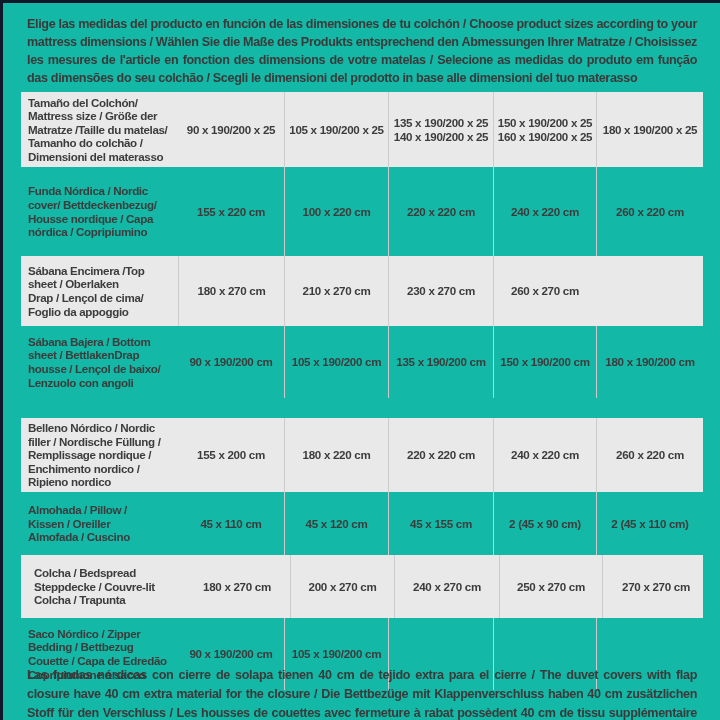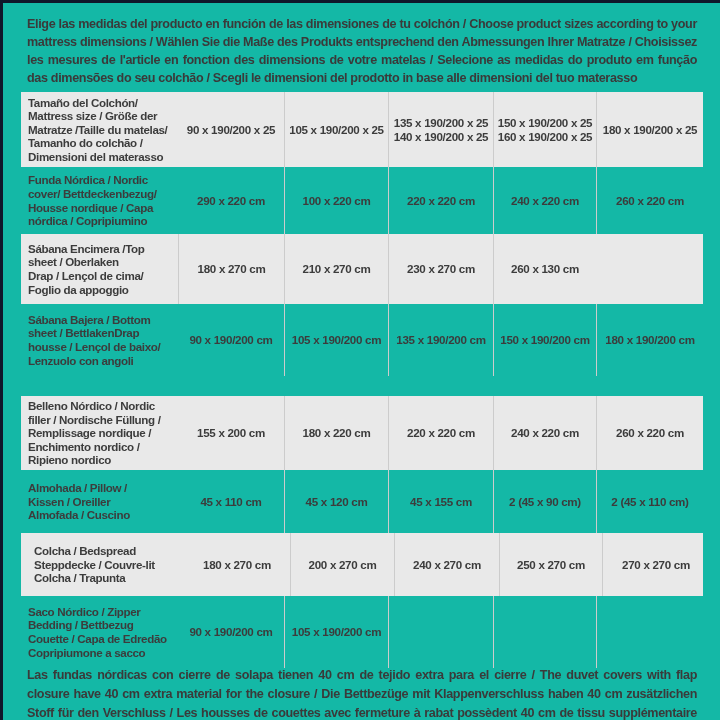--- a/index.html
+++ b/index.html
@@ -48,21 +48,21 @@
     justify-content: center;
     font-size: 11.6px;
     font-weight: bold;
     letter-spacing: -0.3px;
     line-height: 14px;
     white-space: pre-line;
     text-align: center;
   }
   .t-row .size-cell.sep { border-left: 1px solid #cccccc; }
   .r1 { height: 75px; }
-  .r2 { height: 67px; }
+  .r2 { height: 89px; }
   .r3 { height: 70px; }
   .r4 { height: 72px; }
   .r5 { height: 74px; margin-top: 20px; }
   .r6 { height: 63px; }
   .r7 { height: 63px; padding-left: 6px; }
   .r8 { height: 72px; }
   .footnote {
     position: absolute;
     left: 24px; right: 24px; top: 650px;
     font-size: 12.6px;
@@ -95,36 +95,36 @@
       <div class="size-cell sep">150 x 190/200 x 25
 160 x 190/200 x 25</div>
       <div class="size-cell sep">180 x 190/200 x 25</div>
     </div>
 
     <div class="t-row r2">
       <div class="label-cell">Funda Nórdica /  Nordic
 cover/ Bettdeckenbezug/
 Housse nordique  / Capa
 nórdica / Copripiumino</div>
-      <div class="size-cell">290 x 220 cm</div>
+      <div class="size-cell">155 x 220 cm</div>
       <div class="size-cell sep">100 x 220 cm</div>
       <div class="size-cell sep">220 x 220 cm</div>
       <div class="size-cell sep">240 x 220 cm</div>
       <div class="size-cell sep">260 x 220 cm</div>
     </div>
 
     <div class="t-row shade r3">
       <div class="label-cell">Sábana Encimera /Top
 sheet / Oberlaken
 Drap / Lençol de cima/
 Foglio da appoggio</div>
       <div class="size-cell sep">180 x 270 cm</div>
       <div class="size-cell sep">210 x 270 cm</div>
       <div class="size-cell sep">230 x 270 cm</div>
-      <div class="size-cell sep">260 x 130 cm</div>
+      <div class="size-cell sep">260 x 270 cm</div>
     </div>
 
     <div class="t-row r4">
       <div class="label-cell">Sábana Bajera / Bottom
 sheet / BettlakenDrap
 housse / Lençol de baixo/
 Lenzuolo con angoli</div>
       <div class="size-cell">90 x 190/200 cm</div>
       <div class="size-cell sep">105 x 190/200 cm</div>
       <div class="size-cell sep">135 x 190/200 cm</div>

